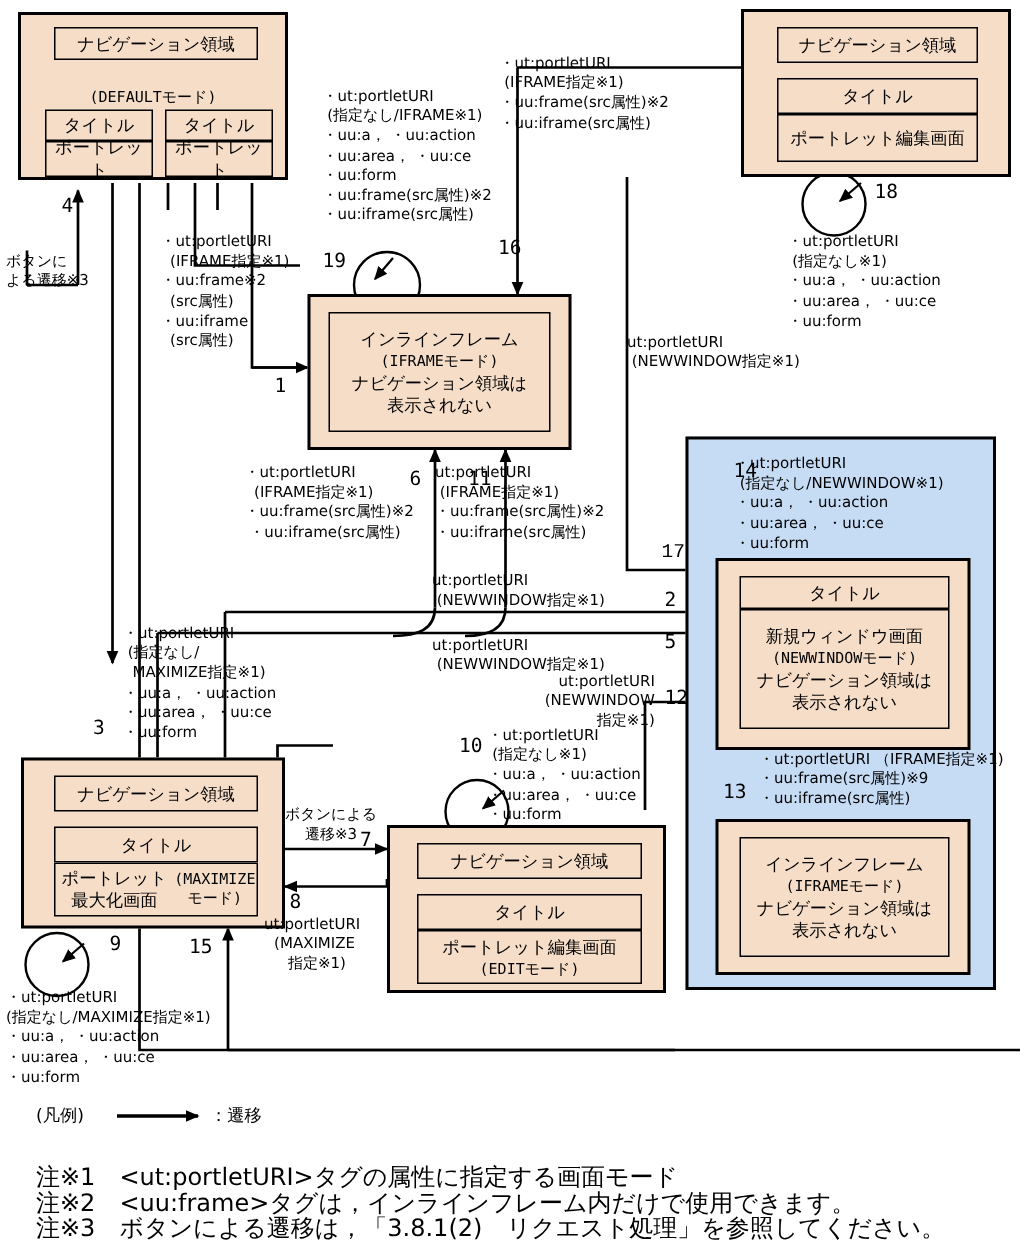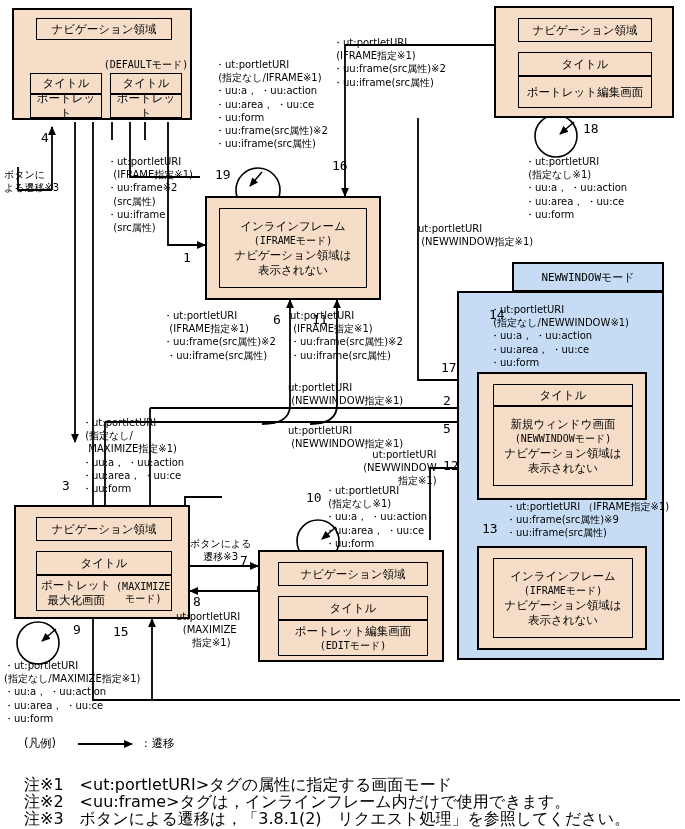--- a/index.html
+++ b/index.html
@@ -106,21 +106,21 @@
       <path d="M145,122 L145,140"></path>
     </g>
 
     <g stroke="#000" stroke-width="2.2" fill="none">
       <path d="M78,744 L132,744" marker-end="url(#ah)"></path>
     </g>
   </svg>
 
   <div class="box" style="left:12px;top:8px;width:180px;height:112px;">
     <div class="inner ja title-ja" style="left:22px;top:8px;width:136px;height:22px;">ナビゲーション領域</div>
-    <div class="plain mono" style="left:0;top:48px;width:176px;margin-left:44px;">(DEFAULTモード)</div>
+    <div class="plain mono" style="left:0;top:48px;width:176px;">(DEFAULTモード)</div>
 
     <div class="inner ja title-ja" style="left:16px;top:63px;width:72px;height:21px;">タイトル</div>
     <div class="inner ja title-ja" style="left:16px;top:84px;width:72px;height:24px;">ポートレット</div>
 
     <div class="inner ja title-ja" style="left:96px;top:63px;width:72px;height:21px;">タイトル</div>
     <div class="inner ja title-ja" style="left:96px;top:84px;width:72px;height:24px;">ポートレット</div>
   </div>
 
   <div class="box" style="left:494px;top:6px;width:180px;height:112px;">
     <div class="inner ja title-ja" style="left:22px;top:10px;width:134px;height:24px;">ナビゲーション領域</div>
@@ -130,21 +130,20 @@
 
   <div class="box" style="left:205px;top:196px;width:176px;height:104px;">
     <div class="inner" style="left:12px;top:10px;width:148px;height:80px;flex-direction:column;">
       <div class="ja title-ja">インラインフレーム</div>
       <div class="mono">(IFRAMEモード)</div>
       <div class="ja title-ja">ナビゲーション領域は</div>
       <div class="ja title-ja">表示されない</div>
     </div>
   </div>
 
-  <div class="bluetab mode-l" style="left:512px;top:262px;width:152px;height:30px;">NEWWINDOWモード</div>
   <div class="bluebox" style="left:457px;top:291px;width:207px;height:369px;"></div>
 
   <div class="box" style="left:477px;top:372px;width:170px;height:128px;">
     <div class="inner ja title-ja" style="left:14px;top:10px;width:140px;height:22px;">タイトル</div>
     <div class="inner" style="left:14px;top:32px;width:140px;height:80px;flex-direction:column;">
       <div class="ja title-ja">新規ウィンドウ画面</div>
       <div class="mono">(NEWWINDOWモード)</div>
       <div class="ja title-ja">ナビゲーション領域は</div>
       <div class="ja title-ja">表示されない</div>
     </div>
@@ -264,34 +263,34 @@
 よる遷移※3</div>
 
   <div class="t anno" style="left:190px;top:537px;text-align:center;">ボタンによる
 遷移※3</div>
 
   <div class="t num" style="left:41px;top:130px;">4</div>
   <div class="t num" style="left:215px;top:167px;">19</div>
   <div class="t num" style="left:332px;top:158px;">16</div>
   <div class="t num" style="left:183px;top:250px;">1</div>
   <div class="t num" style="left:583px;top:121px;">18</div>
-  <div class="t num" style="left:441px;top:360px;">17</div>
+  <div class="t num" style="left:441px;top:360px;font-family:Liberation Mono, monospace;">17</div>
   <div class="t num" style="left:273px;top:312px;">6</div>
   <div class="t num" style="left:312px;top:312px;">11</div>
   <div class="t num" style="left:443px;top:393px;">2</div>
   <div class="t num" style="left:443px;top:421px;">5</div>
   <div class="t num" style="left:443px;top:458px;">12</div>
   <div class="t num" style="left:489px;top:307px;">14</div>
   <div class="t num" style="left:482px;top:521px;">13</div>
   <div class="t num" style="left:62px;top:478px;">3</div>
   <div class="t num" style="left:306px;top:490px;">10</div>
   <div class="t num" style="left:240px;top:553px;">7</div>
   <div class="t num" style="left:193px;top:594px;">8</div>
   <div class="t num" style="left:73px;top:622px;">9</div>
-  <div class="t num" style="left:113px;top:624px;">15</div>
+  <div class="t num" style="left:126px;top:624px;">15</div>
 
   <div class="legend" style="left:24px;top:736px;">(凡例)</div>
   <div class="legend" style="left:140px;top:736px;">：遷移</div>
 
   <div class="note" style="left:24px;top:773px;">注※1　&lt;ut:portletURI&gt;タグの属性に指定する画面モード</div>
   <div class="note" style="left:24px;top:790px;">注※2　&lt;uu:frame&gt;タグは，インラインフレーム内だけで使用できます。</div>
   <div class="note" style="left:24px;top:807px;">注※3　ボタンによる遷移は，「3.8.1(2)　リクエスト処理」を参照してください。</div>
 
 </div>
 

